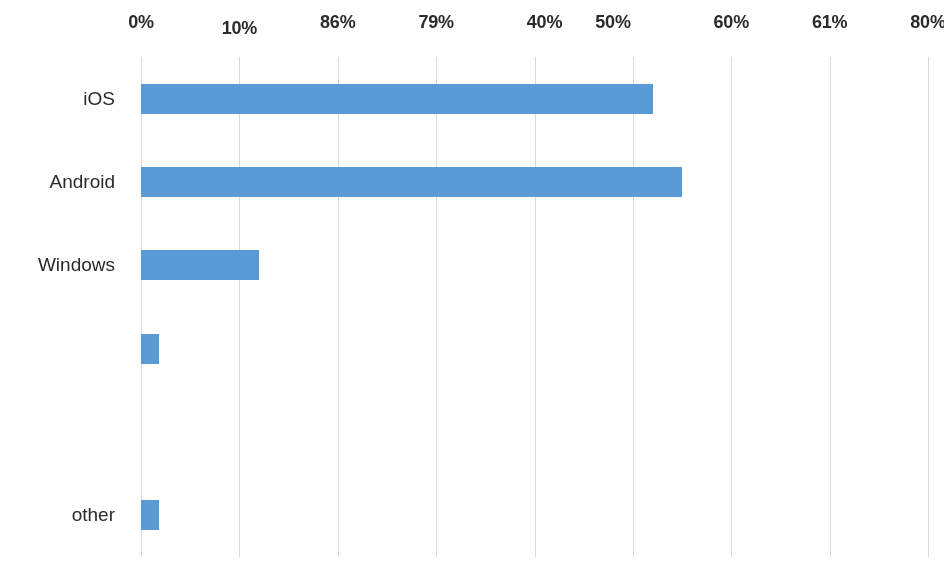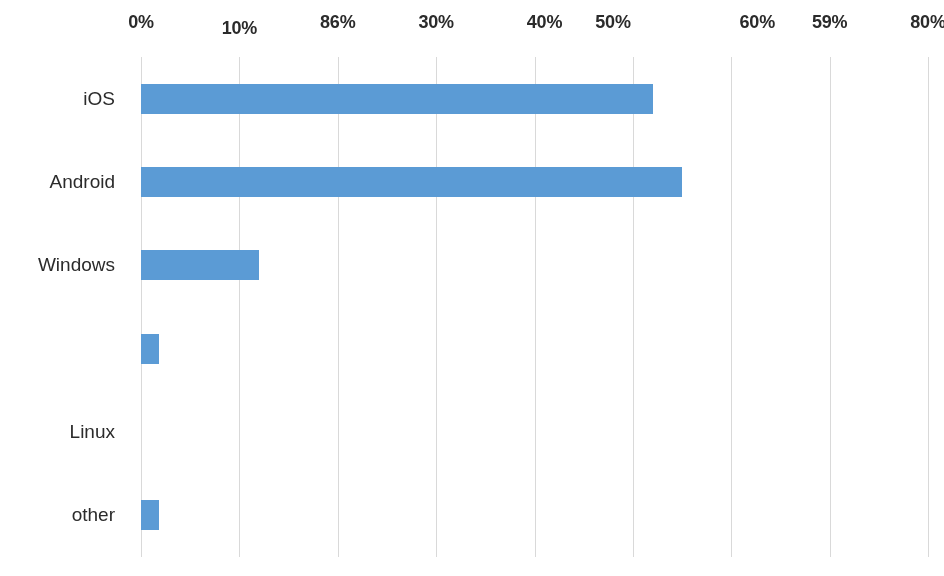--- a/index.html
+++ b/index.html
@@ -111,25 +111,25 @@
 </style>
 </head>
 <body>
 
 <div id="chart-root">
 
   <div id="x-axis-labels">
       <div class="x-tick-label" style="left: 141px;">0%</div>
       <div class="x-tick-label" style="left: 239.375px; margin-top: 6px;">10%</div>
       <div class="x-tick-label" style="left: 337.75px;">86%</div>
-      <div class="x-tick-label" style="left: 436.125px;">30%</div>
+      <div class="x-tick-label" style="left: 436.125px;">79%</div>
       <div class="x-tick-label" style="left: 534.5px; margin-left: 10px;">40%</div>
       <div class="x-tick-label" style="left: 613px;">50%</div>
-      <div class="x-tick-label" style="left: 731.25px; margin-left: 26px;">60%</div>
-      <div class="x-tick-label" style="left: 829.625px;">59%</div>
+      <div class="x-tick-label" style="left: 731.25px;">60%</div>
+      <div class="x-tick-label" style="left: 829.625px;">61%</div>
       <div class="x-tick-label" style="left: 928px;">80%</div>
     </div>
 
   <div id="plot-area">
     <div id="gridlines">
         <div class="gridline" style="left: 0px;"></div>
         <div class="gridline" style="left: 98.375px;"></div>
         <div class="gridline" style="left: 196.75px;"></div>
         <div class="gridline" style="left: 295.125px;"></div>
         <div class="gridline" style="left: 393.5px;"></div>
@@ -155,17 +155,16 @@
         <div class="bar-row" style="top: 416.667px; height: 83.3333px;">
           <div class="bar" style="width: 17.7075px; background: rgb(91, 155, 213);"></div>
         </div>
       </div>
   </div>
 
   <div id="y-axis-labels">
       <div class="y-cat-label" style="top: 0px; height: 83.3333px; margin-left: 6px;">iOS</div>
       <div class="y-cat-label" style="top: 166.667px; height: 83.3333px;">Windows</div>
       <div class="y-cat-label" style="top: 83.3333px; height: 83.3333px;">Android</div>
-      <div class="y-cat-label" style="top: 333.333px; height: 83.3333px;">Linux</div>
       <div class="y-cat-label" style="top: 416.667px; height: 83.3333px; text-align: center;">other</div>
     </div>
 
 </div>
 
 </body></html>

